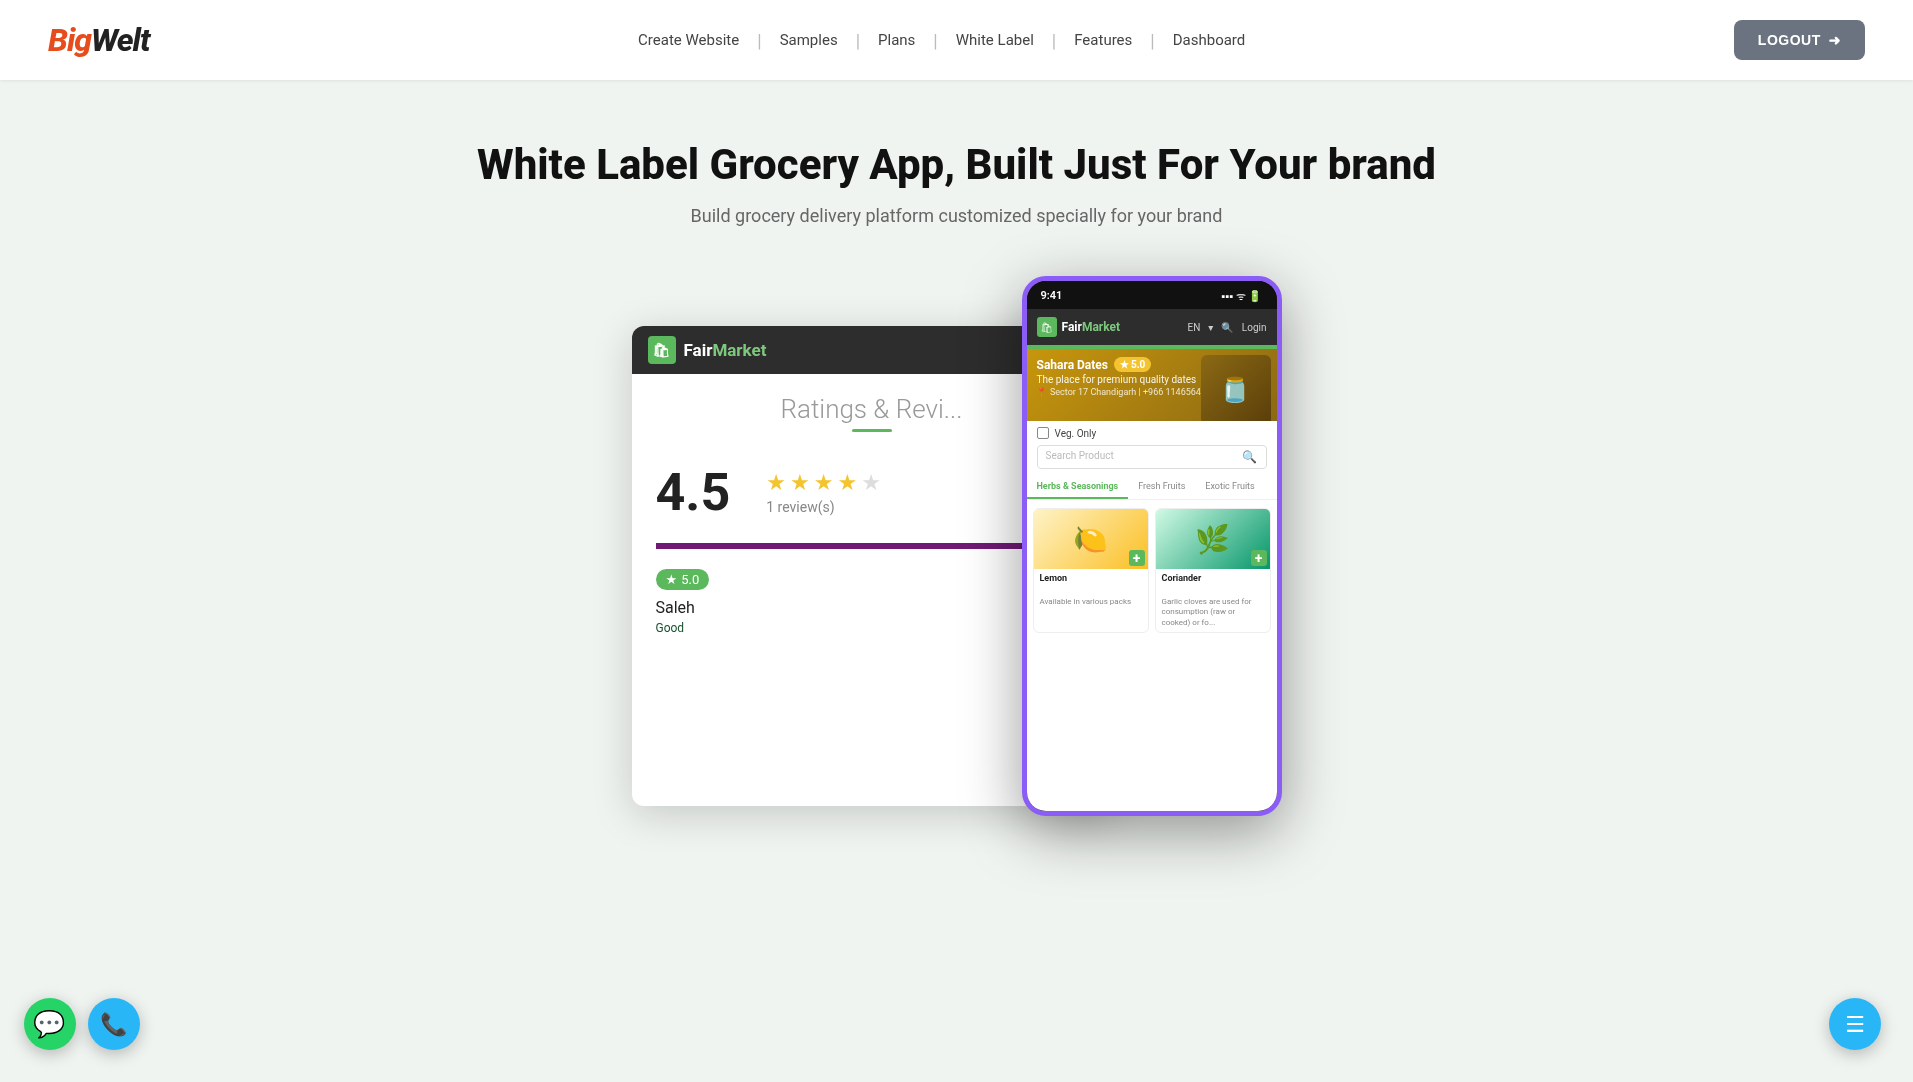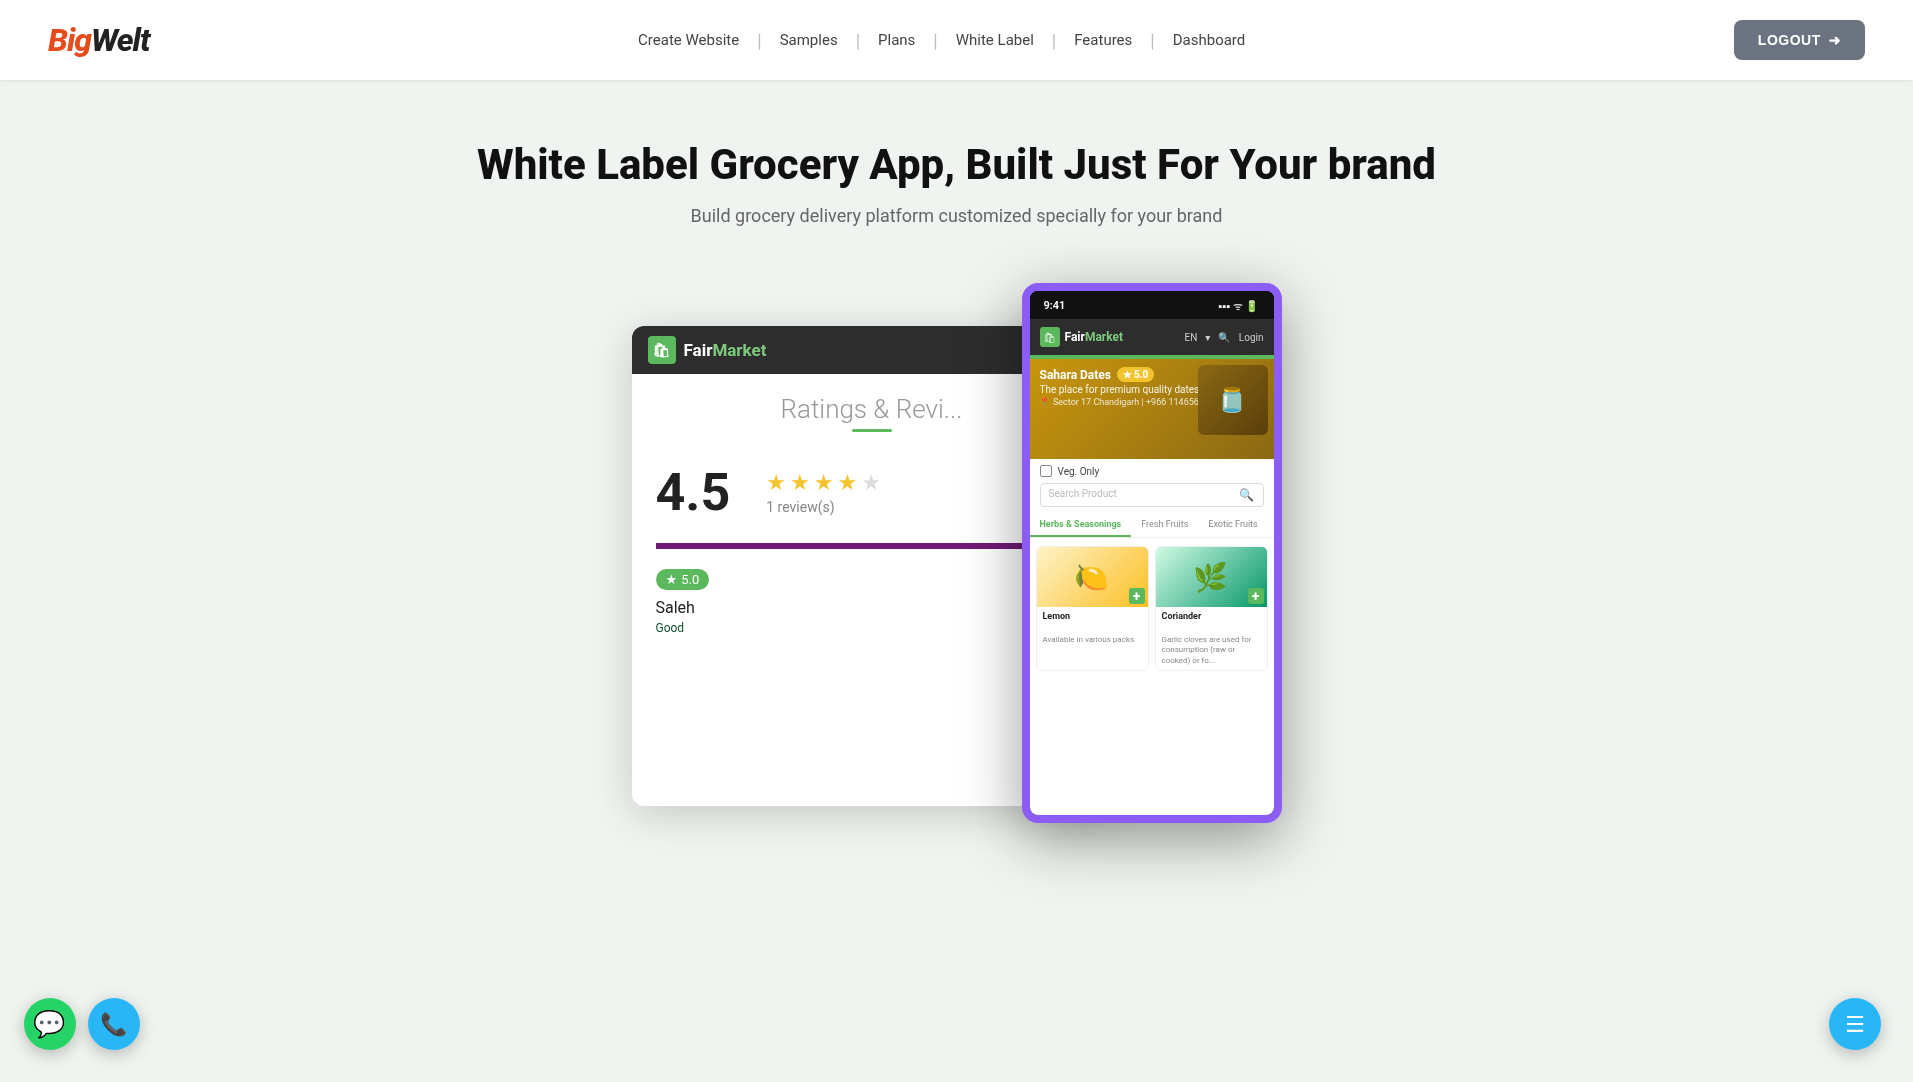--- a/index.html
+++ b/index.html
@@ -199,29 +199,29 @@
     }
     .web-reviewer-comment {
       color: #14532d;
       font-size: 12px;
     }
 
     
     .phone-mockup {
       position: absolute;
       right: 0;
-      top: 7px;
+      top: 0;
       width: 260px;
       height: 540px;
       background: #111;
-      border-radius: 16px;
+      border-radius: 24px;
       box-shadow: 0 16px 60px rgba(0,0,0,0.4);
       z-index: 2;
       overflow: hidden;
-      border: 8px solid #8b5cf6;
+      border: 5px solid #8b5cf6;
     }
     .phone-notch {
       background: #111;
       height: 28px;
       display: flex;
       align-items: center;
       justify-content: space-between;
       padding: 0 14px;
     }
     .phone-time { color: #fff; font-size: 11px; font-weight: 600; }
@@ -265,21 +265,21 @@
     }
     .phone-green-bar {
       height: 4px;
       background: #5cb85c;
     }
     .phone-store-header {
       background: #8B6914;
       background: linear-gradient(135deg, #c8960c 0%, #8B6914 100%);
       padding: 8px 10px;
       position: relative;
-      height: 100px;
+      height: 72px;
       overflow: hidden;
     }
     .phone-store-name {
       color: #fff;
       font-size: 12px;
       font-weight: 700;
       display: flex;
       align-items: center;
       gap: 6px;
     }

